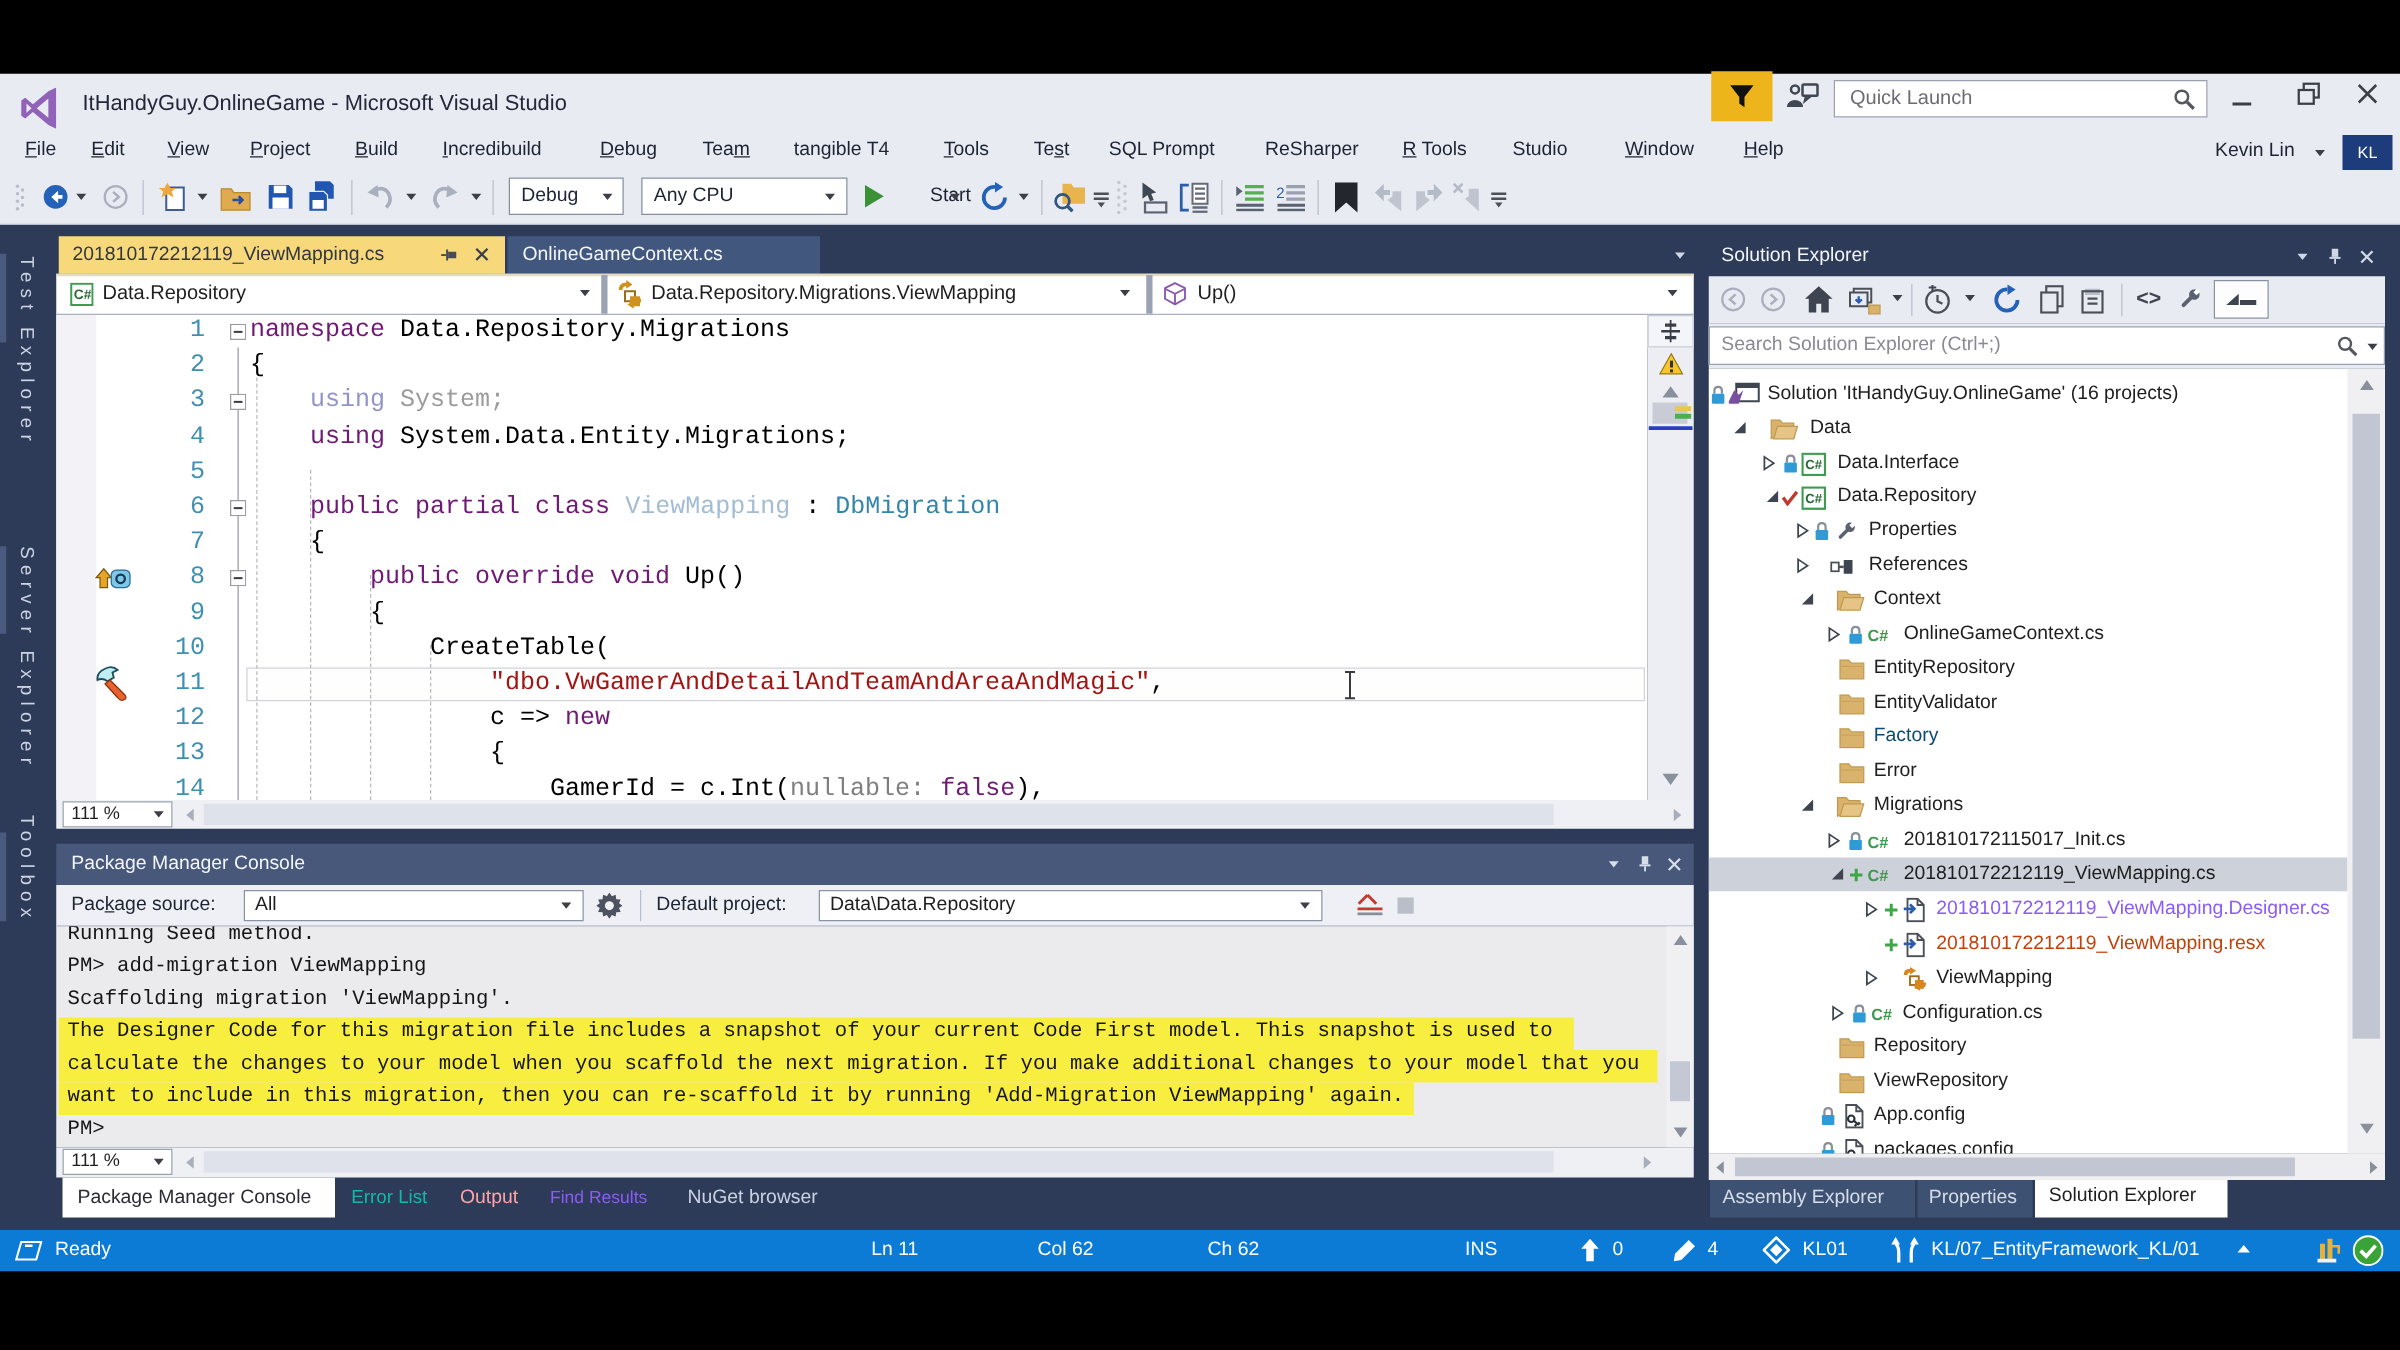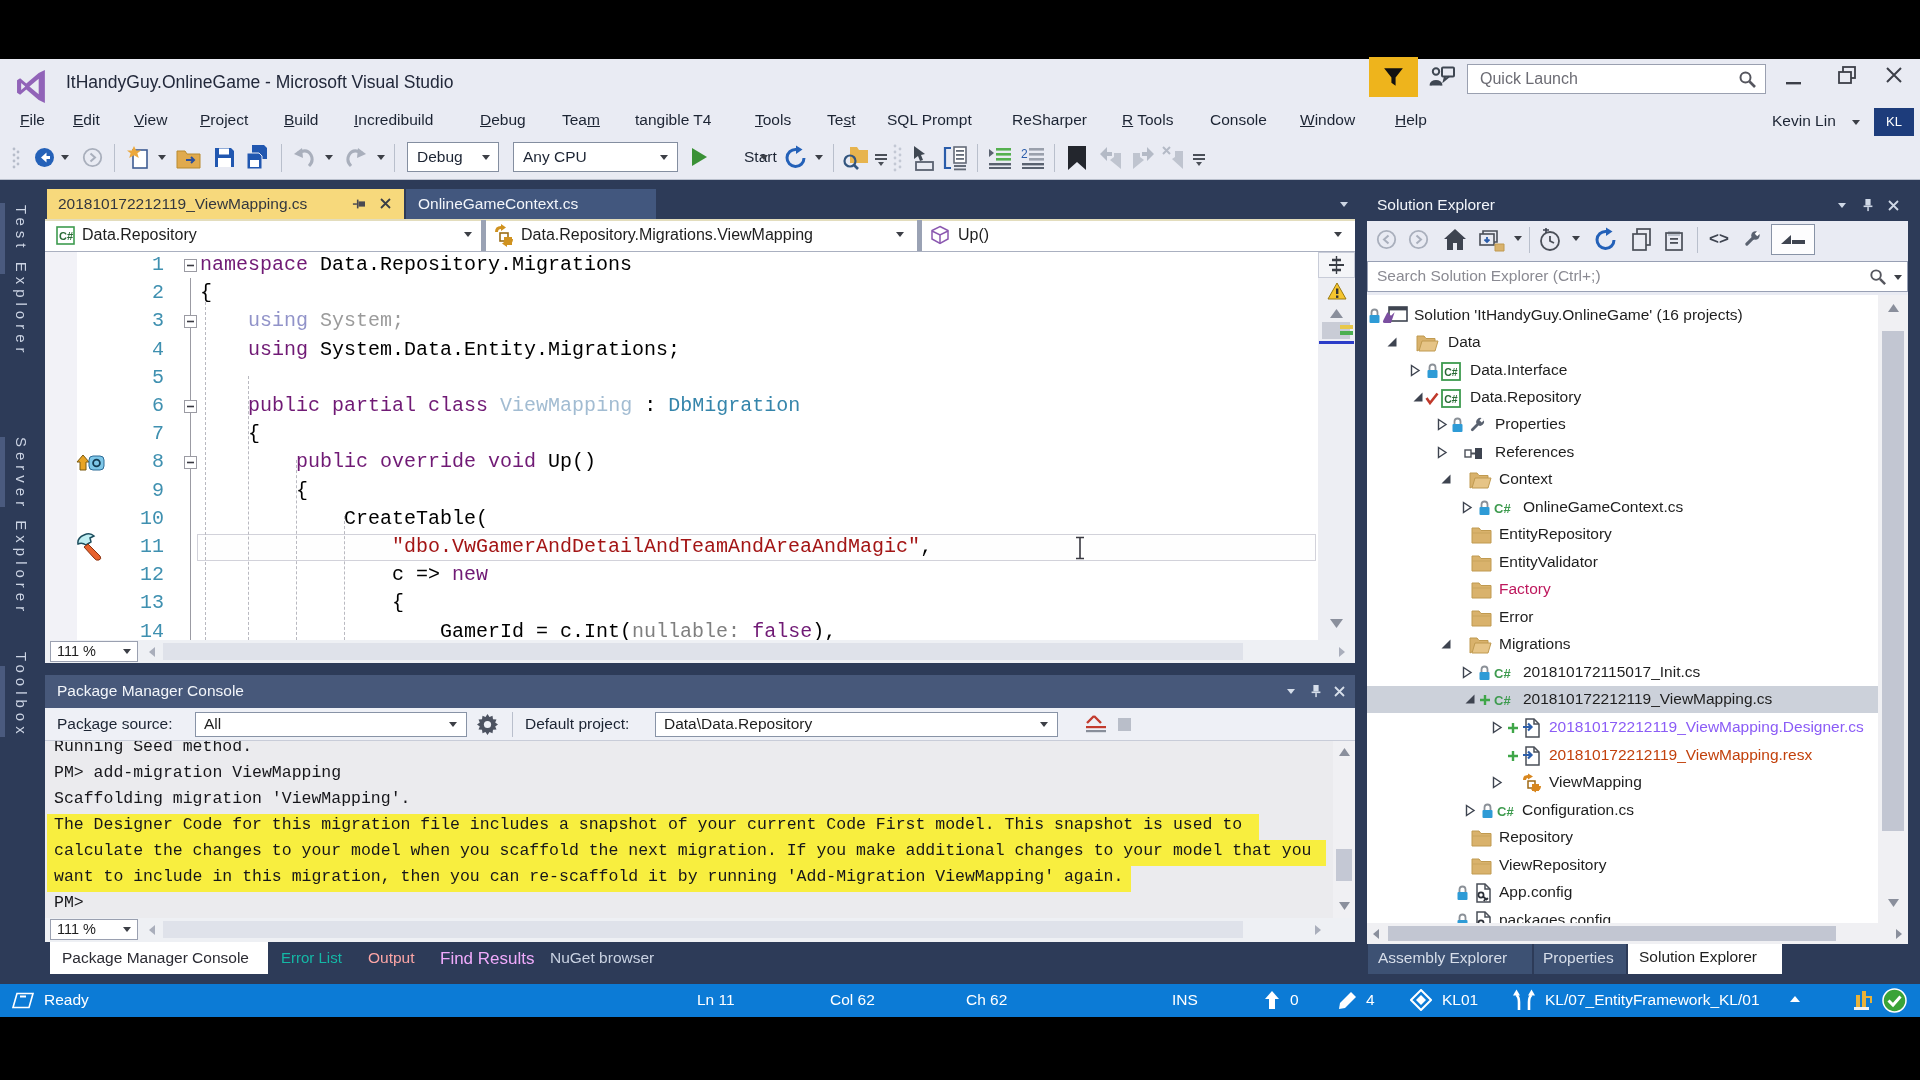--- a/index.html
+++ b/index.html
@@ -52,21 +52,21 @@
     <span class="abs" style="left:284px"><u>B</u>uild</span>
     <span class="abs" style="left:354px"><u>I</u>ncredibuild</span>
     <span class="abs" style="left:480px"><u>D</u>ebug</span>
     <span class="abs" style="left:562px">Tea<u>m</u></span>
     <span class="abs" style="left:635px">tangible T4</span>
     <span class="abs" style="left:755px"><u>T</u>ools</span>
     <span class="abs" style="left:827px">Te<u>s</u>t</span>
     <span class="abs" style="left:887px">SQL Prompt</span>
     <span class="abs" style="left:1012px">ReSharper</span>
     <span class="abs" style="left:1122px"><u>R</u> Tools</span>
-    <span class="abs" style="left:1210px">Console</span>
+    <span class="abs" style="left:1210px">Studio</span>
     <span class="abs" style="left:1300px"><u>W</u>indow</span>
     <span class="abs" style="left:1395px"><u>H</u>elp</span>
   </div>
   <div class="abs" style="left:1772px;top:53px;font-size:15.5px;color:#1c2433">Kevin Lin</div>
   <div class="caret" style="left:1852px;top:61px"></div>
   <div class="abs" style="left:1874px;top:49px;width:40px;height:28px;background:#1d3c7b;color:#fff;font-size:13px;text-align:center;line-height:28px">KL</div>
 
   <div class="abs" id="toolbar" style="left:0;top:77px;width:1920px;height:44px;border-bottom:1px solid #b9bfcc">
     <svg class="abs" style="left:12px;top:10px" width="8" height="24" viewBox="0 0 8 24" fill="#b7bdca">
         <circle cx="2" cy="3" r="1.4"></circle>
@@ -421,21 +421,21 @@
   <div class="abs" style="left:118px;top:3px;width:1080px;height:17px;background:#dfe2ea"></div>
   <svg class="abs" style="left:1268px;top:6px" width="10" height="12" viewBox="0 0 10 12">
       <path d="M2 1 L8 6 L2 11 Z" fill="#a9aebb"></path>
     </svg>
 </div>
 
 <div class="abs" style="left:50px;top:942px;width:218px;height:32px;background:#fff"></div>
 <div class="abs" style="left:62px;top:949px;font-size:15.5px;color:#2b2b33">Package Manager Console</div>
 <div class="abs" style="left:281px;top:949px;font-size:15px;color:#14b8a6">Error List</div>
 <div class="abs" style="left:368px;top:949px;font-size:15.5px;color:#fca5a5">Output</div>
-<div class="abs" style="left:440px;top:949px;font-size:17px;color:#f0abfc">Find Results</div>
+<div class="abs" style="left:440px;top:949px;font-size:14px;color:#8b5cf6">Find Results</div>
 <div class="abs" style="left:550px;top:949px;font-size:15.5px;color:#c9d2e2">NuGet browser</div>
 <div class="abs" style="left:1368px;top:942px;width:164px;height:32px;background:#3d5173"></div>
 <div class="abs" style="left:1378px;top:949px;font-size:15.5px;color:#d6dde9">Assembly Explorer</div>
 <div class="abs" style="left:1534px;top:942px;width:92px;height:32px;background:#3d5173"></div>
 <div class="abs" style="left:1543px;top:949px;font-size:15.5px;color:#d6dde9">Properties</div>
 <div class="abs" style="left:1628px;top:940px;width:154px;height:34px;background:#fff"></div>
 <div class="abs" style="left:1639px;top:948px;font-size:15.5px;color:#1e1e1e">Solution Explorer</div>
 
 <div class="abs" style="left:0;top:984px;width:1920px;height:33px;background:#0c7bd6;color:#fff;font-size:15.5px">
   <svg class="abs" style="left:12px;top:8px" width="22" height="17" viewBox="0 0 22 17" fill="none" stroke="#fff" stroke-width="1.6">
@@ -644,21 +644,21 @@
 <div class="abs" style="left:132px;top:230px;font-size:15.5px;color:#1e1e1e;white-space:nowrap">EntityRepository</div>
 <svg class="abs" style="left:104px;top:260px" width="21" height="17" viewBox="0 0 21 17">
       <path d="M1 16 L1 1 L8 1 L10 3.5 L20 3.5 L20 16 Z" fill="#d9b26c" stroke="#c09a50"></path>
       <path d="M1 6 L20 6" stroke="#c9a45c"></path>
     </svg>
 <div class="abs" style="left:132px;top:258px;font-size:15.5px;color:#1e1e1e;white-space:nowrap">EntityValidator</div>
 <svg class="abs" style="left:104px;top:287px" width="21" height="17" viewBox="0 0 21 17">
       <path d="M1 16 L1 1 L8 1 L10 3.5 L20 3.5 L20 16 Z" fill="#d9b26c" stroke="#c09a50"></path>
       <path d="M1 6 L20 6" stroke="#c9a45c"></path>
     </svg>
-<div class="abs" style="left:132px;top:285px;font-size:15.5px;color:#be185d;white-space:nowrap">Factory</div>
+<div class="abs" style="left:132px;top:285px;font-size:15.5px;color:#0c4a6e;white-space:nowrap">Factory</div>
 <svg class="abs" style="left:104px;top:315px" width="21" height="17" viewBox="0 0 21 17">
       <path d="M1 16 L1 1 L8 1 L10 3.5 L20 3.5 L20 16 Z" fill="#d9b26c" stroke="#c09a50"></path>
       <path d="M1 6 L20 6" stroke="#c9a45c"></path>
     </svg>
 <div class="abs" style="left:132px;top:313px;font-size:15.5px;color:#1e1e1e;white-space:nowrap">Error</div>
 <svg class="abs" style="left:73px;top:343px" width="12" height="12" viewBox="0 0 12 12">
       <path d="M10.5 1.5 L10.5 10.5 L1.5 10.5 Z" fill="#3e4450"></path>
     </svg>
 <svg class="abs" style="left:102px;top:342px" width="23" height="17" viewBox="0 0 23 17">
       <path d="M1 16 L1 1 L8 1 L10 3.5 L19 3.5 L19 6 Z" fill="#d9b26c" stroke="#c09a50"></path>

